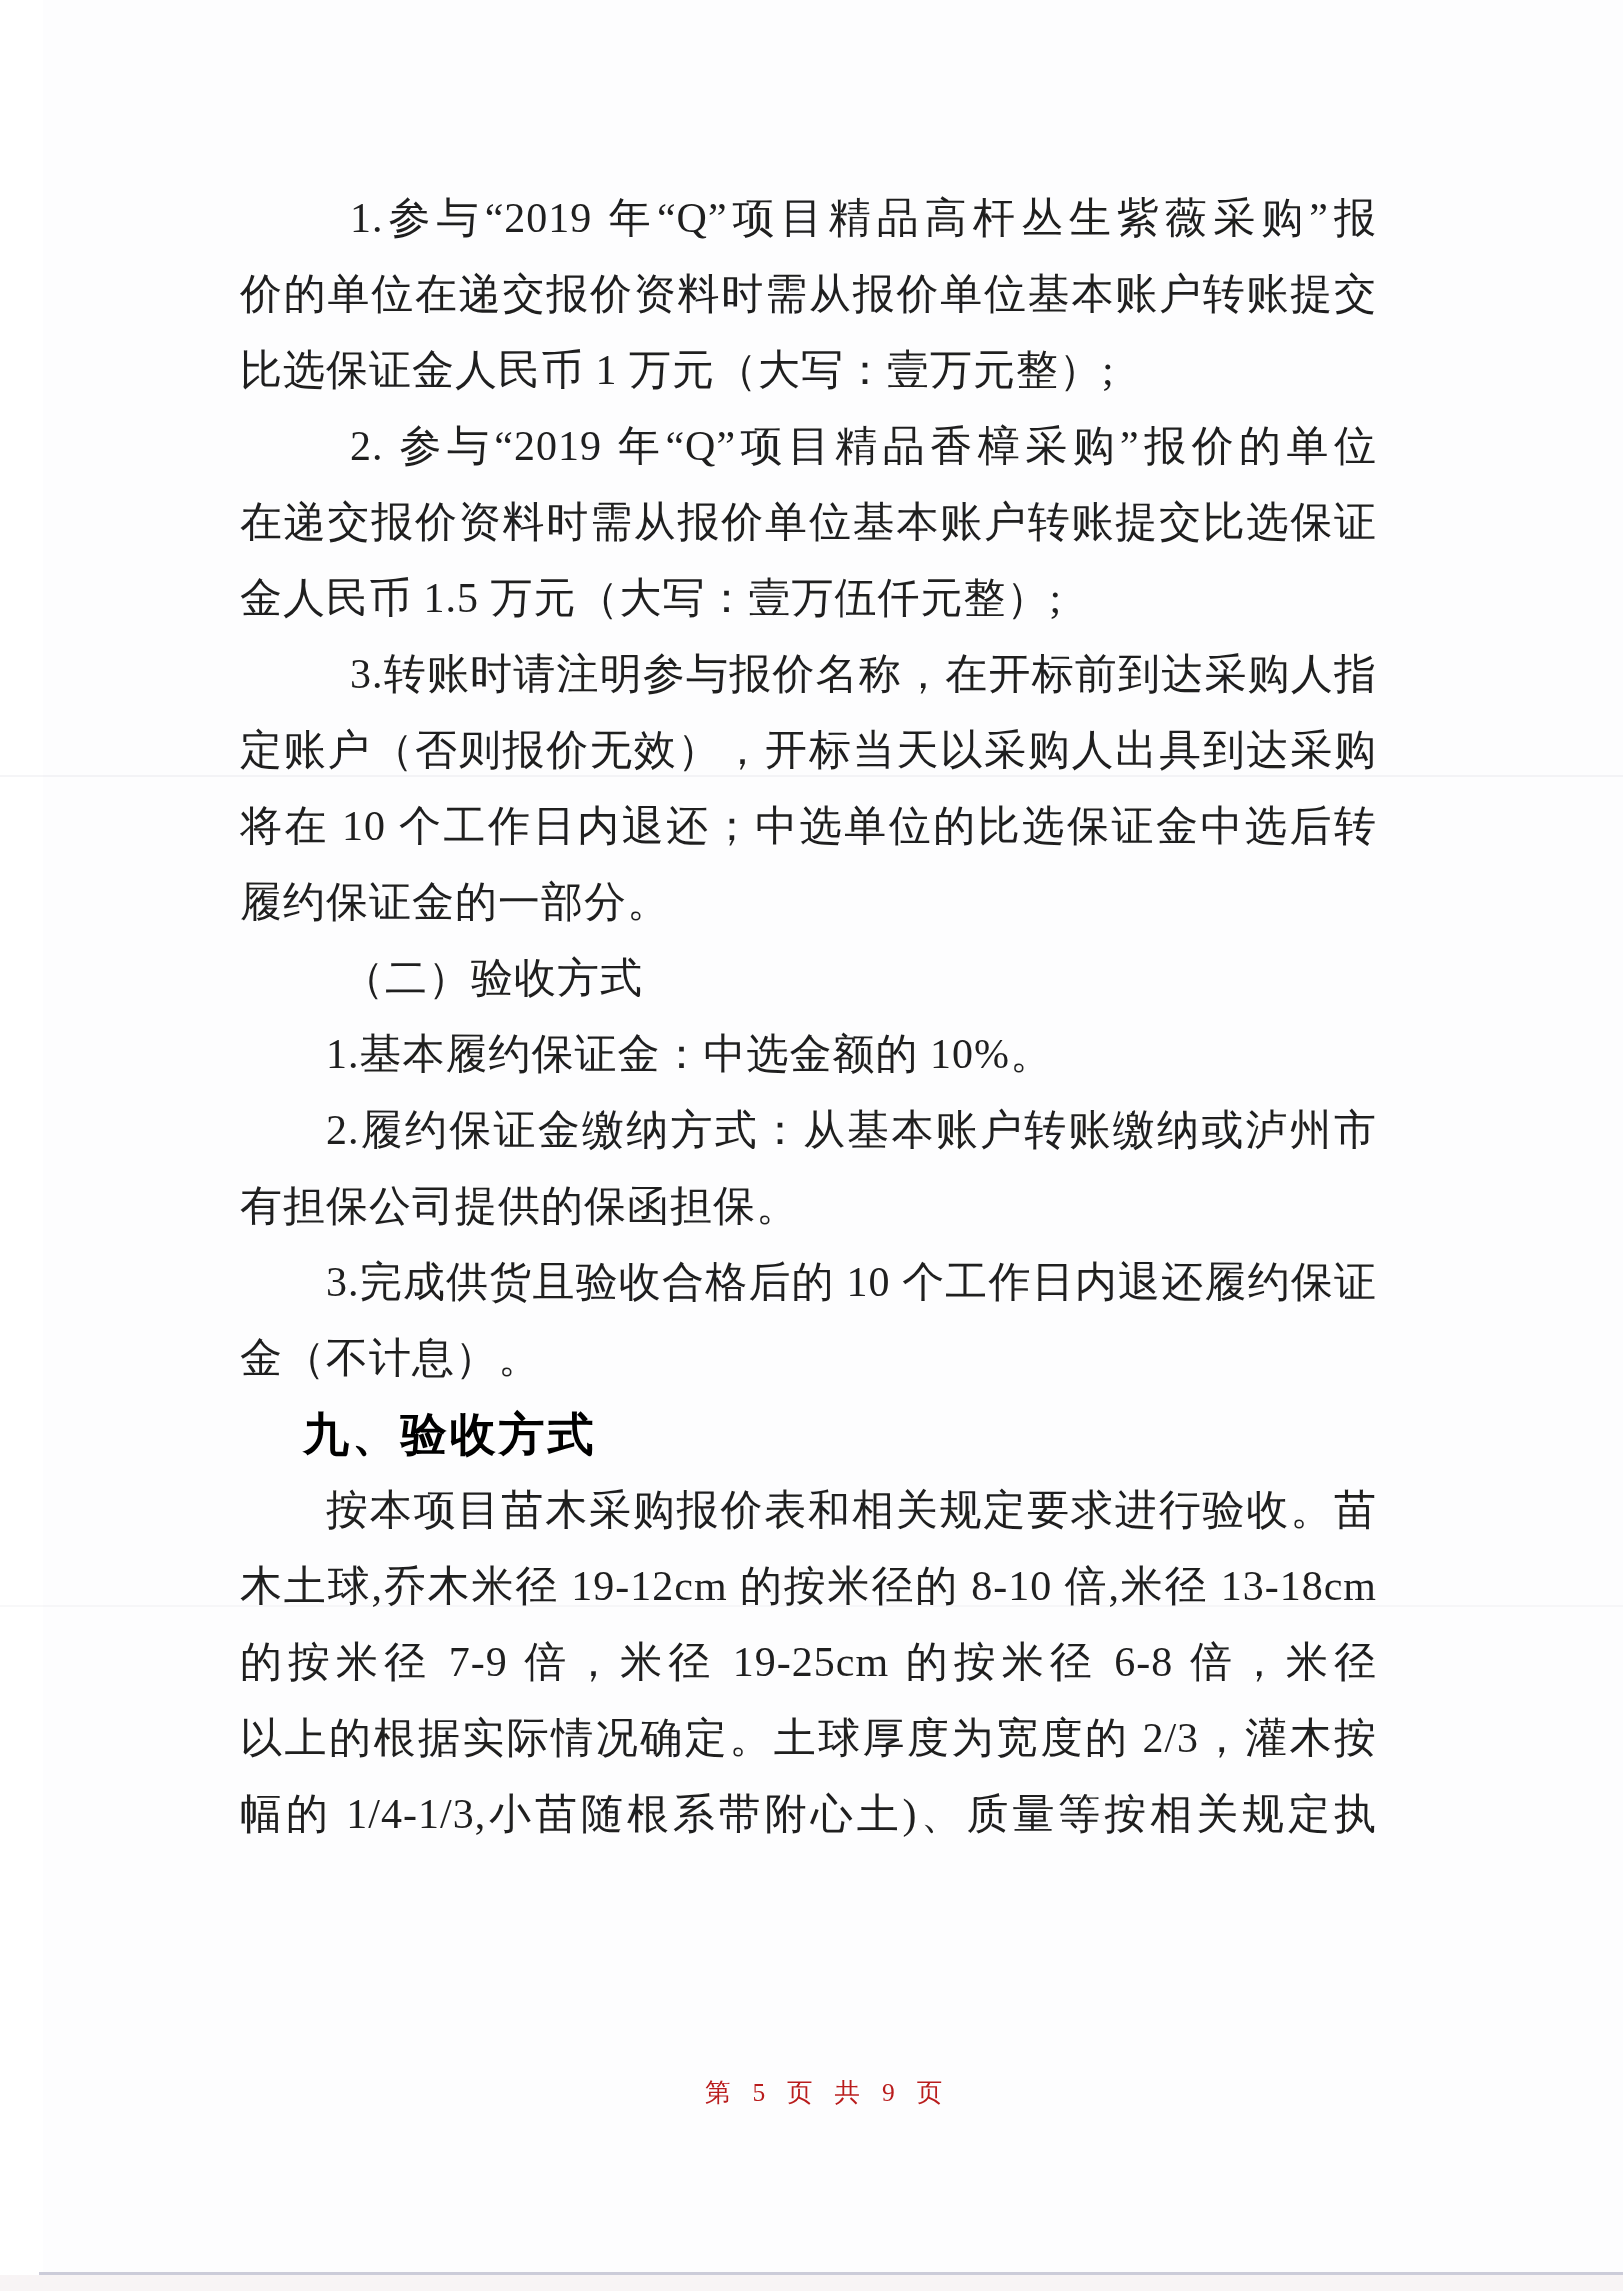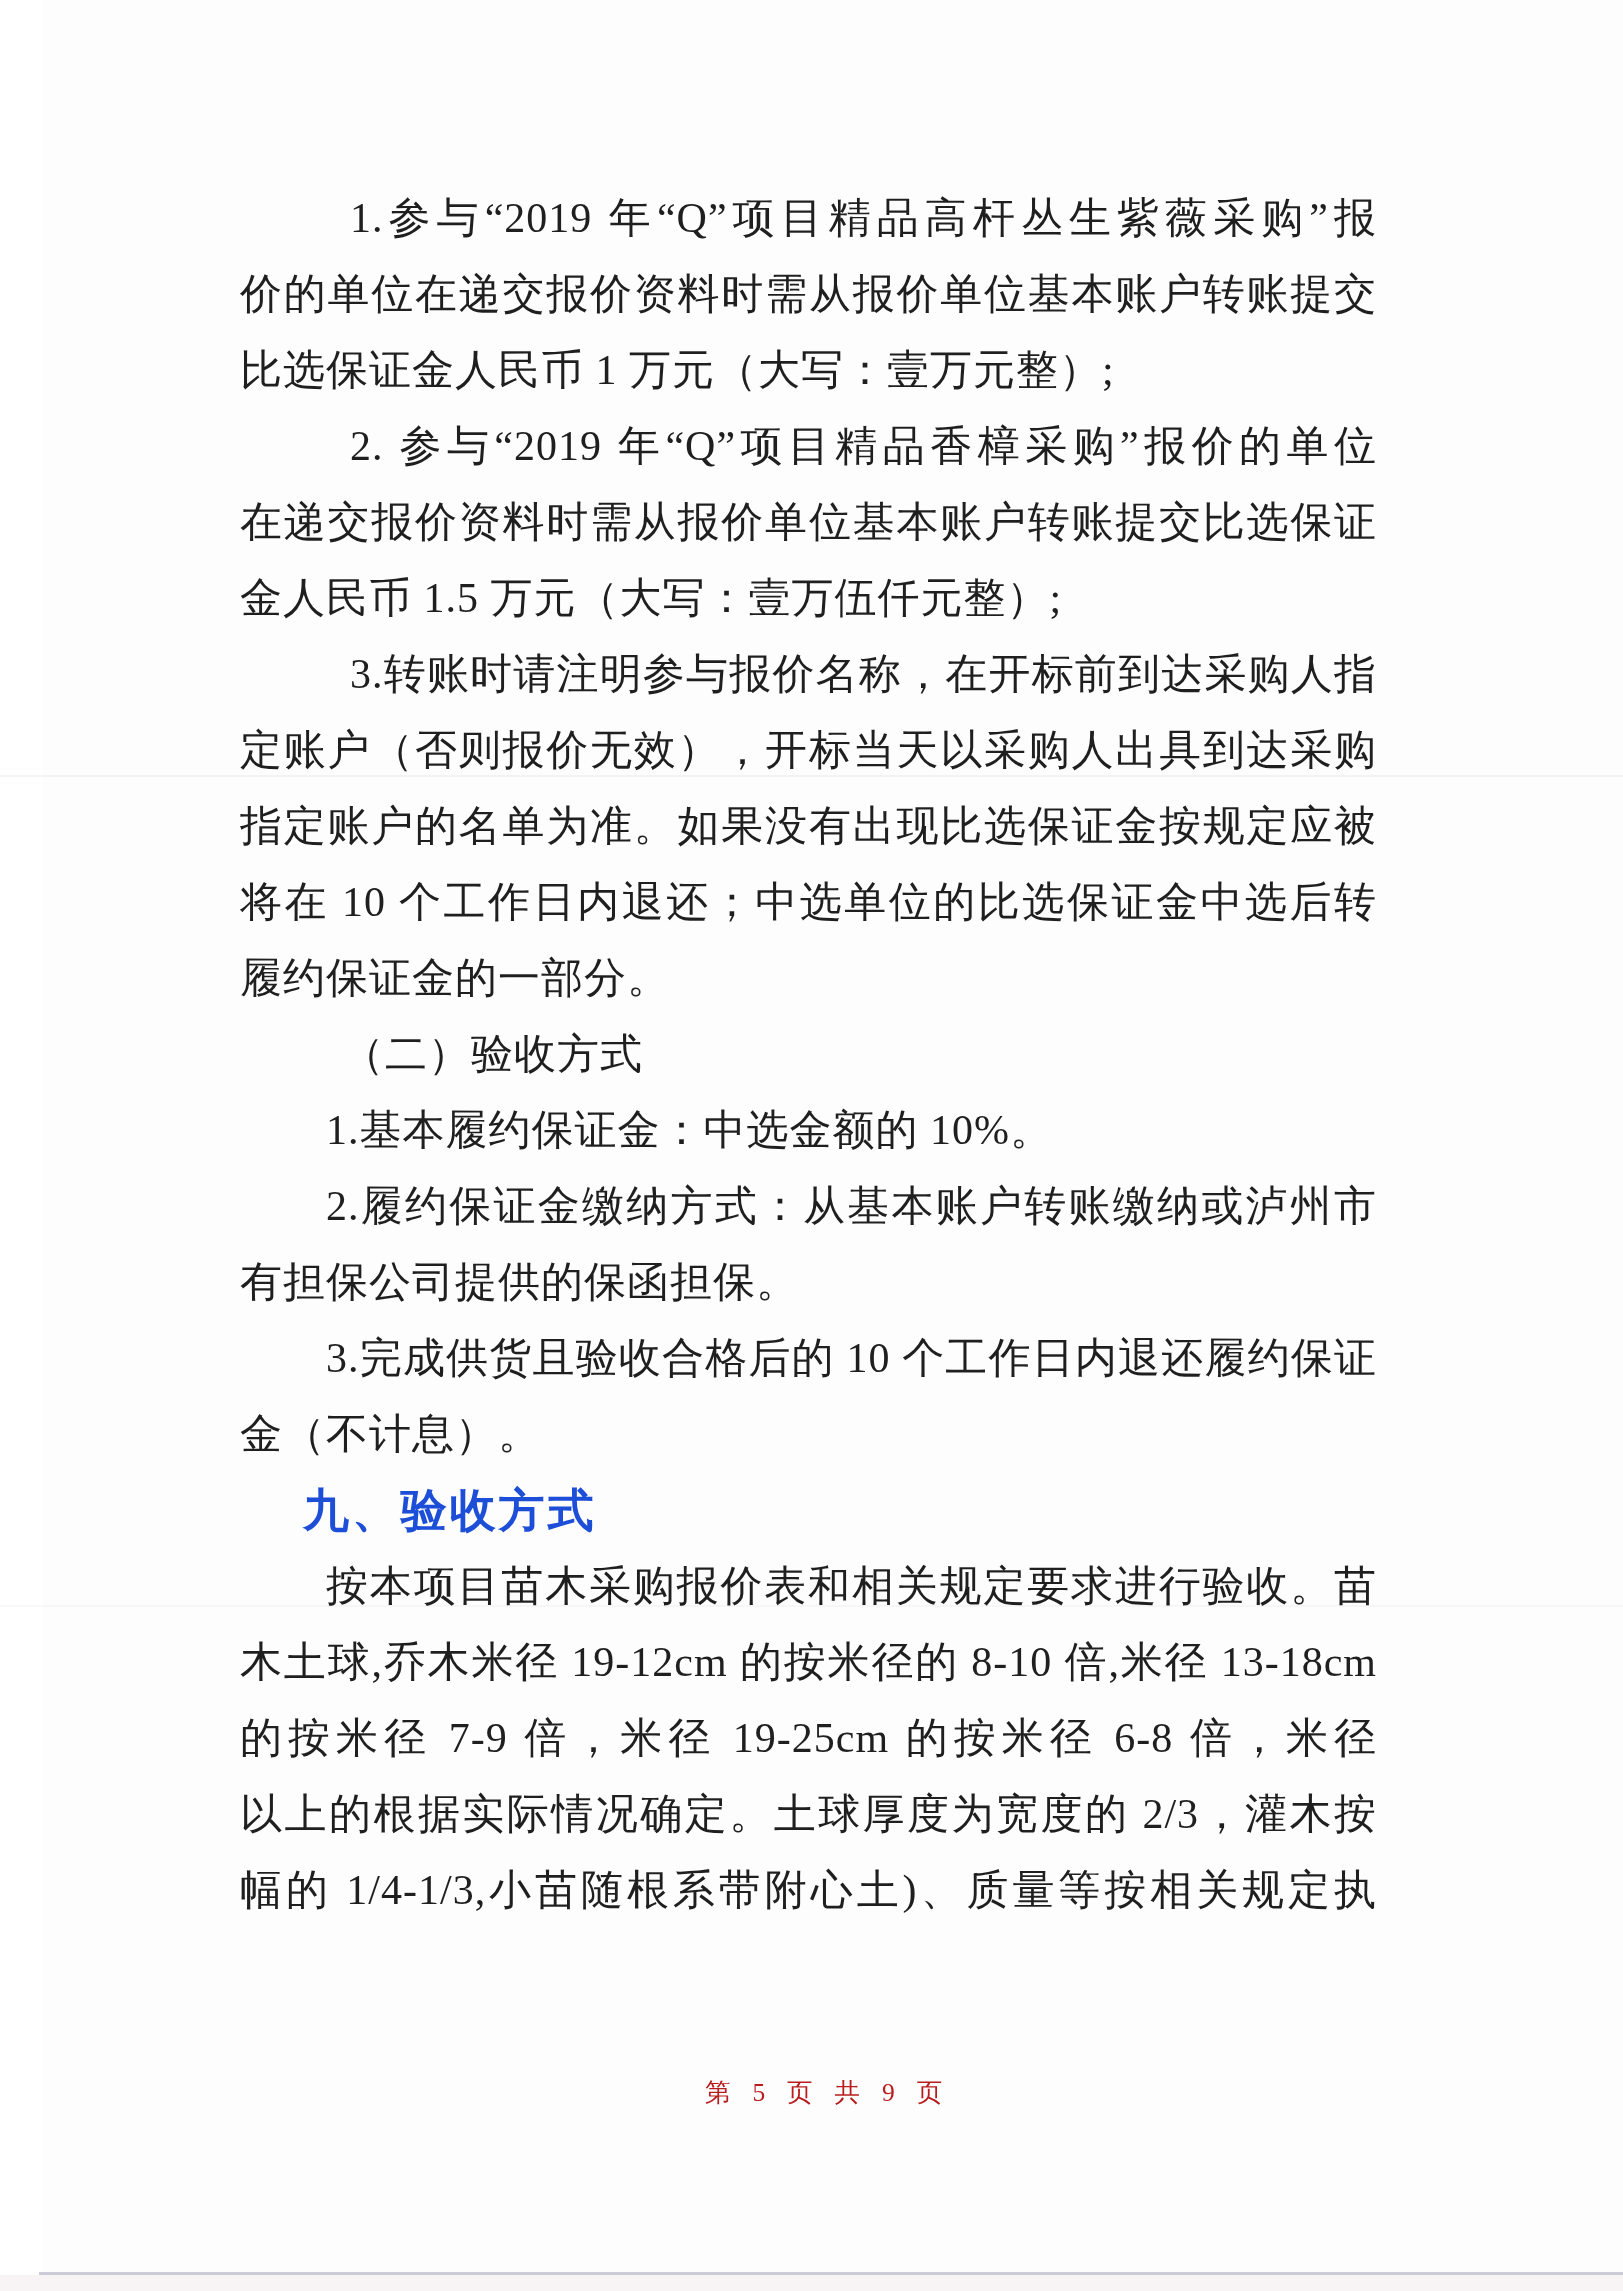--- a/index.html
+++ b/index.html
@@ -63,21 +63,21 @@
     text-align-last: justify;
   }
   .line.indent.t-body      { padding-left: 86px; }
   .line.indent.t-body-lg   { padding-left: 110px; }
   .line.indent.t-subhead   { padding-left: 102px; }
   .line.indent.t-heading   { padding-left: 63px; }
   .line.t-heading {
     font-family: "Liberation Sans", "DejaVu Sans", sans-serif;
     font-weight: bold;
     font-size: 46px;
-    color: #1d4ed8;
+    color: #000000;
     letter-spacing: 2.9px;
   }
   .footer {
     position: absolute;
     left: 0;
     top: 2070px;
     width: 100%;
     height: 45px;
     line-height: 45px;
     text-align: center;
@@ -96,21 +96,20 @@
 
   <div class="content" id="content">
       <div class="line t-body-lg indent justify">1.参与“2019 年“Q”项目精品高杆丛生紫薇采购”报</div>
       <div class="line t-body-lg justify">价的单位在递交报价资料时需从报价单位基本账户转账提交</div>
       <div class="line t-body-lg">比选保证金人民币 1 万元（大写：壹万元整）;</div>
       <div class="line t-body-lg indent justify">2. 参与“2019 年“Q”项目精品香樟采购”报价的单位</div>
       <div class="line t-body-lg justify">在递交报价资料时需从报价单位基本账户转账提交比选保证</div>
       <div class="line t-body-lg">金人民币 1.5 万元（大写：壹万伍仟元整）;</div>
       <div class="line t-body-lg indent justify">3.转账时请注明参与报价名称，在开标前到达采购人指</div>
       <div class="line t-body-lg justify">定账户（否则报价无效），开标当天以采购人出具到达采购人</div>
-      <div class="line t-body-lg justify">指定账户的名单为准。如果没有出现比选保证金按规定应被</div>
       <div class="line t-body-lg justify">将在 10 个工作日内退还；中选单位的比选保证金中选后转为</div>
       <div class="line t-body-lg">履约保证金的一部分。</div>
       <div class="line t-subhead indent">（二）验收方式</div>
       <div class="line t-body indent">1.基本履约保证金：中选金额的 10%。</div>
       <div class="line t-body indent justify">2.履约保证金缴纳方式：从基本账户转账缴纳或泸州市国</div>
       <div class="line t-body">有担保公司提供的保函担保。</div>
       <div class="line t-body indent justify">3.完成供货且验收合格后的 10 个工作日内退还履约保证</div>
       <div class="line t-body">金（不计息）。</div>
       <div class="line t-heading indent">九、验收方式</div>
       <div class="line t-body indent justify">按本项目苗木采购报价表和相关规定要求进行验收。苗</div>

